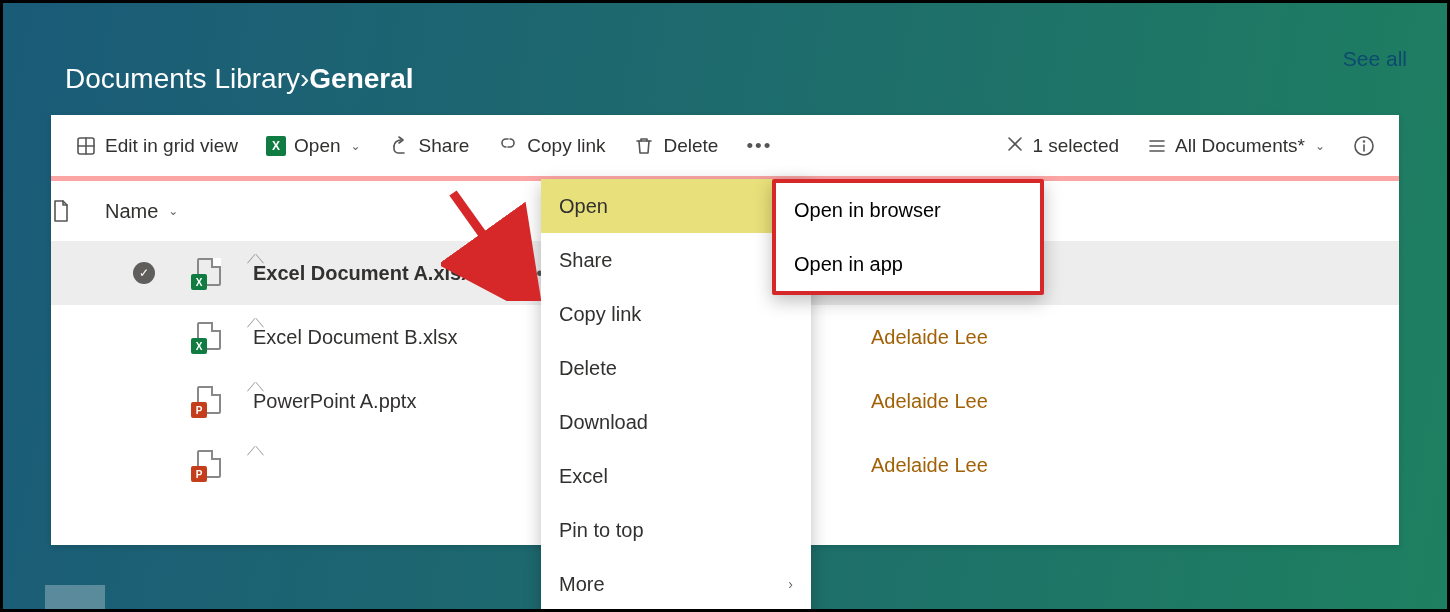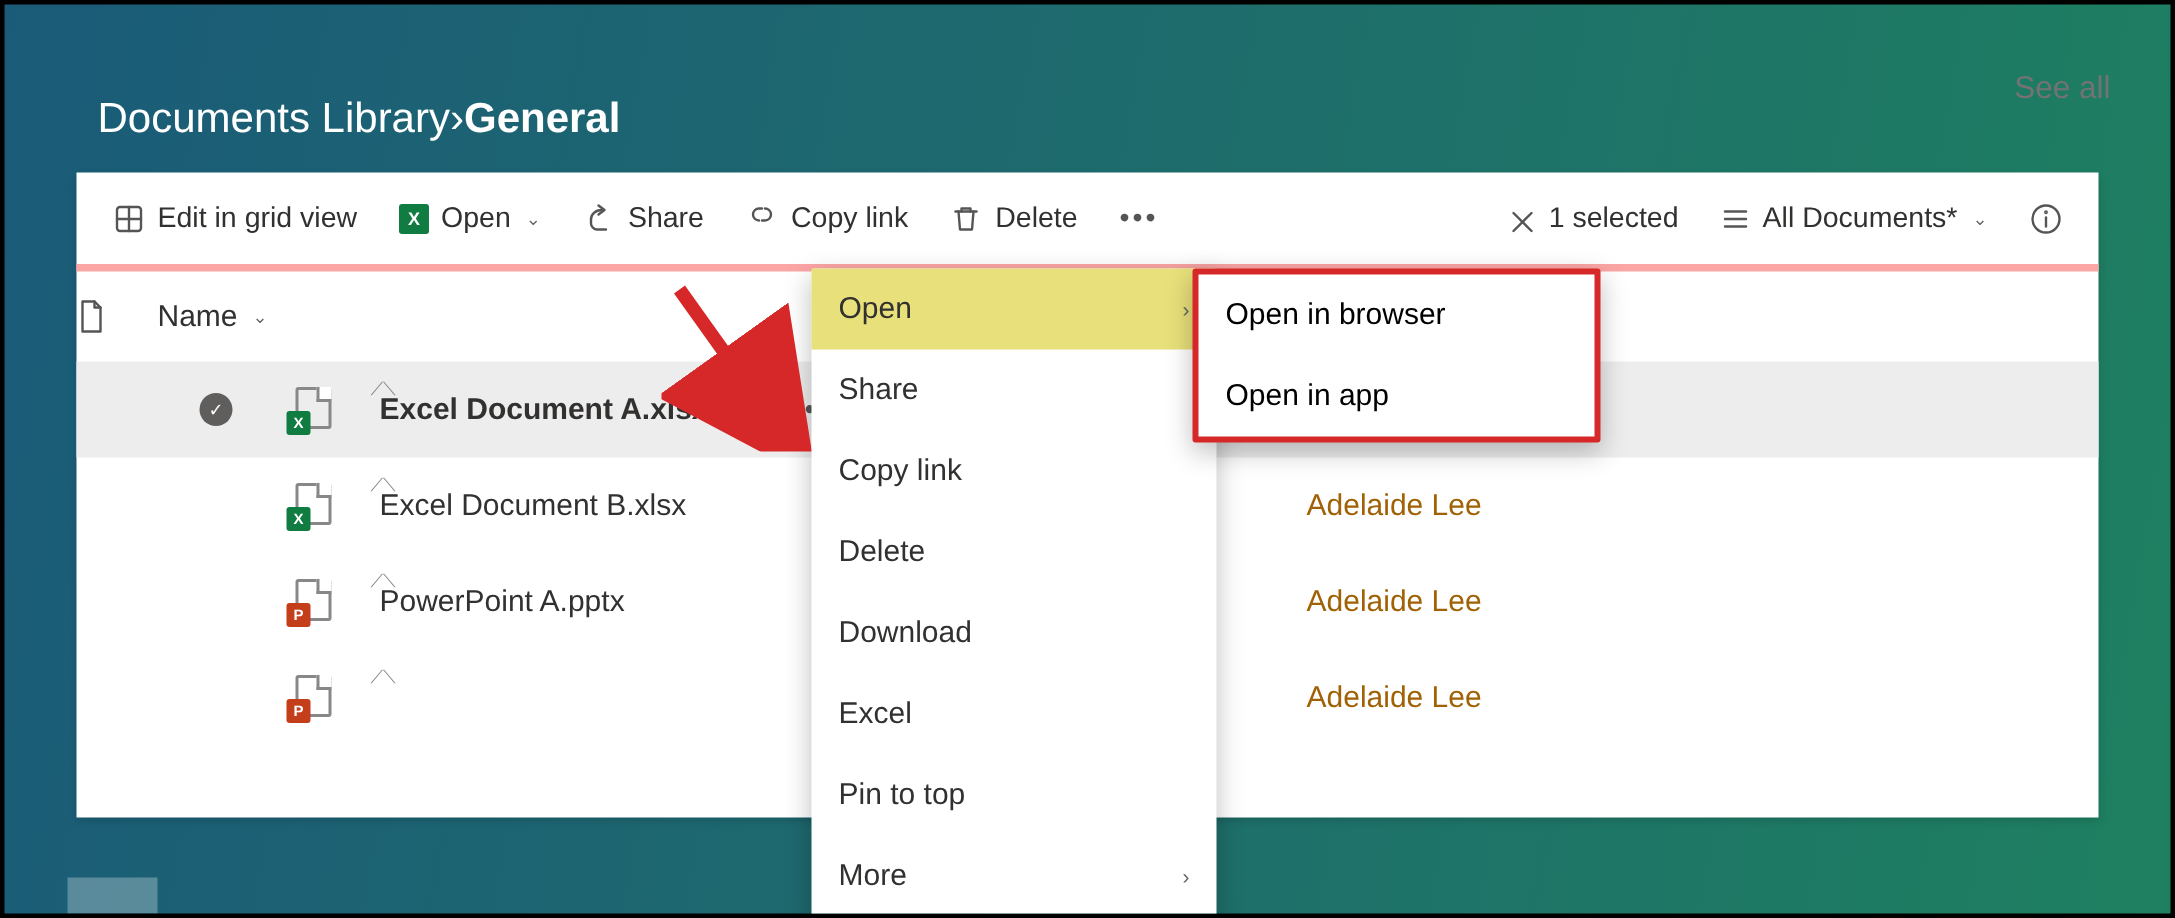--- a/index.html
+++ b/index.html
@@ -10,38 +10,38 @@
     position: relative;
   }
   .breadcrumb-bar {
     display: flex; align-items: center; justify-content: space-between;
     padding: 20px 40px 20px 62px; color: #fff;
   }
   .breadcrumb { display: flex; align-items: flex-end; font-size: 28px; }
   .breadcrumb .parent { font-weight: 400; }
   .breadcrumb .chevron { font-weight: 300; }
   .breadcrumb .current { font-weight: 700; margin-top: 40px; }
-  .see-all { color: #737373; font-size: 21px; cursor: pointer; }
+  .see-all { color: #0c4a6e; font-size: 21px; cursor: pointer; }
 
   .panel {
     background: #fff; margin: 0 48px; height: 430px; position: relative;
     box-shadow: 0 2px 6px rgba(0,0,0,0.15);
   }
 
   
   .toolbar {
     height: 66px; display: flex; align-items: center; gap: 28px;
     padding: 0 24px; border-bottom: 5px solid #fca5a5;
     color: #323130; font-size: 19px;
   }
   .tb-item { display: flex; align-items: center; gap: 8px; cursor: pointer; }
   .tb-item .chev { font-size: 12px; color: #666; margin-left: 2px; }
   .tb-icon { display: inline-flex; align-items: center; justify-content: center; }
   .toolbar .spacer { flex: 1; }
-  .selected-count { display: flex; align-items: flex-end; gap: 8px; }
+  .selected-count { display: flex; align-items: flex-start; gap: 8px; }
 
   
   .col-header {
     display: flex; align-items: center; height: 60px; 
     color: #323130; font-size: 20px;
   }
   .col-header .name { display: flex; align-items: center; gap: 10px; cursor: pointer; }
   .col-header .chev { font-size: 12px; color: #666; }
 
   
@@ -91,21 +91,21 @@
   }
   .ctx-item {
     height: 54px; display: flex; align-items: center; justify-content: space-between;
     padding: 0 18px; cursor: pointer;
   }
   .ctx-item.hl { background: #e8e07a; }
   .ctx-item .sub-arrow { color: #666; font-size: 14px; }
 
   
   .sub-menu {
-    position: absolute; left: 792px; top: 176px; width: 272px;
+    position: absolute; left: 769px; top: 176px; width: 272px;
     background: #fff; box-shadow: 0 6px 18px rgba(0,0,0,0.25);
     border-radius: 2px; z-index: 30; font-size: 20px;
     border: 4px solid #d62828;
   }
   .sub-menu .ctx-item { height: 54px; }
 
   
   .arrow-svg { position: absolute; left: 438px; top: 178px; z-index: 40; pointer-events:none; }
 
   

